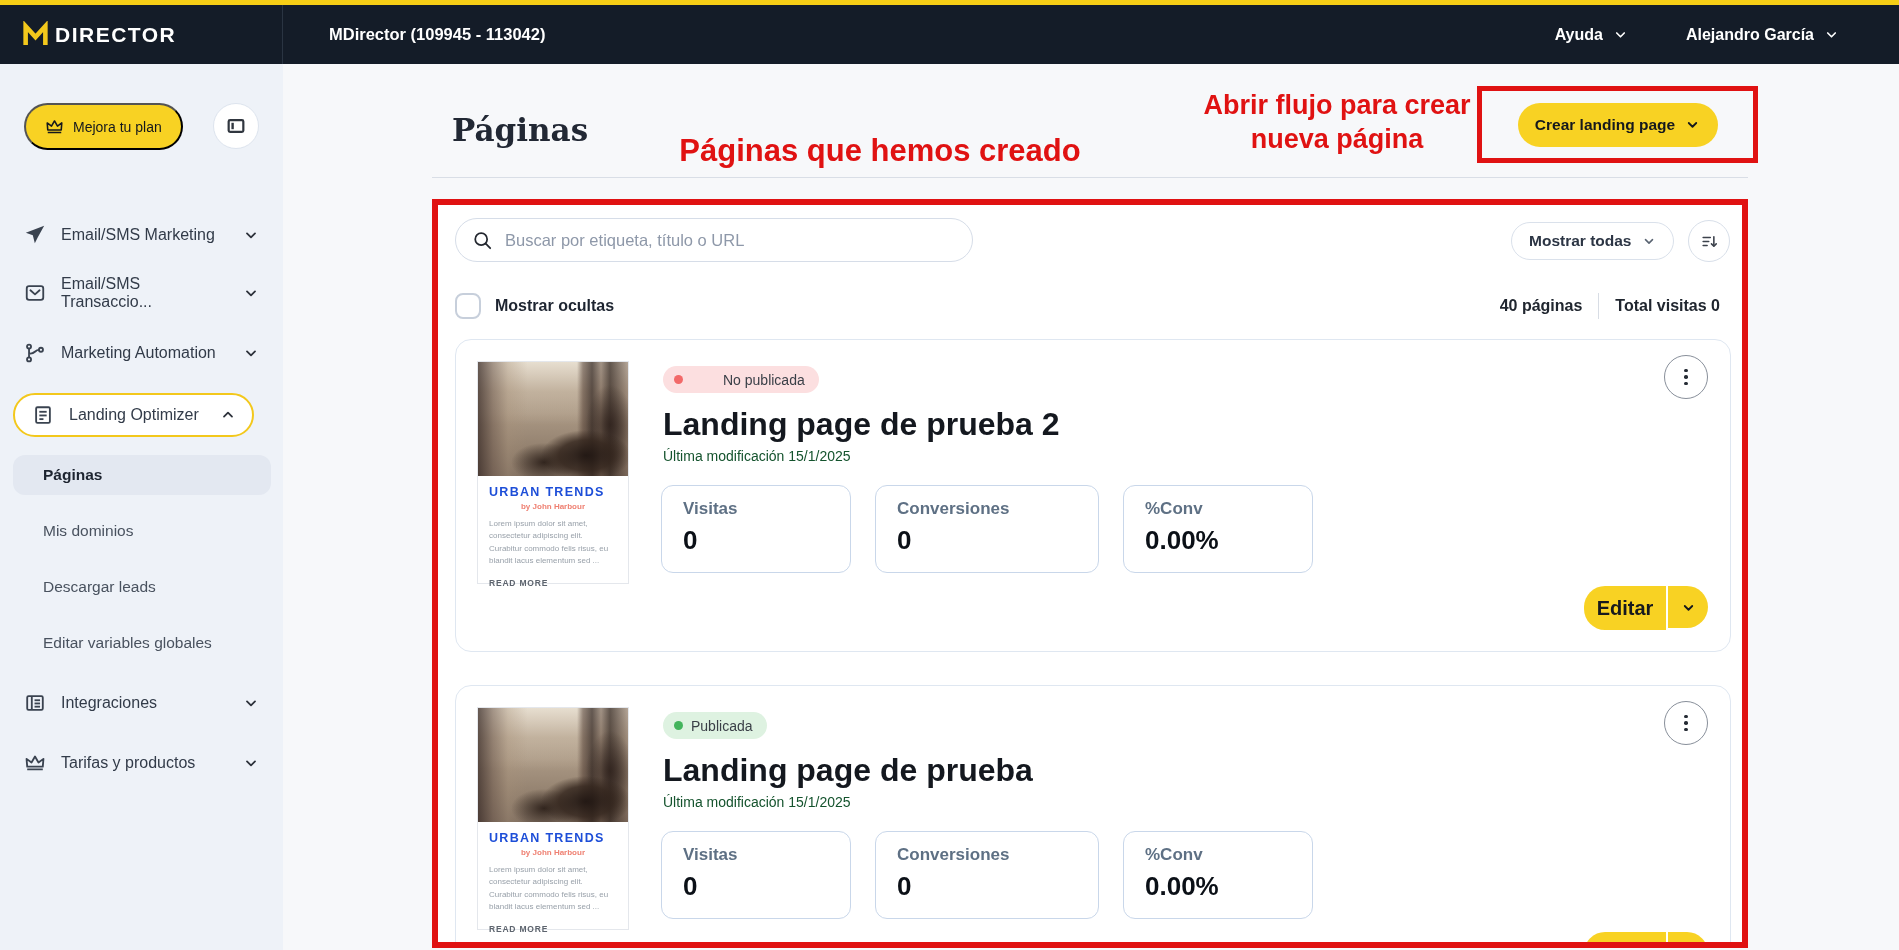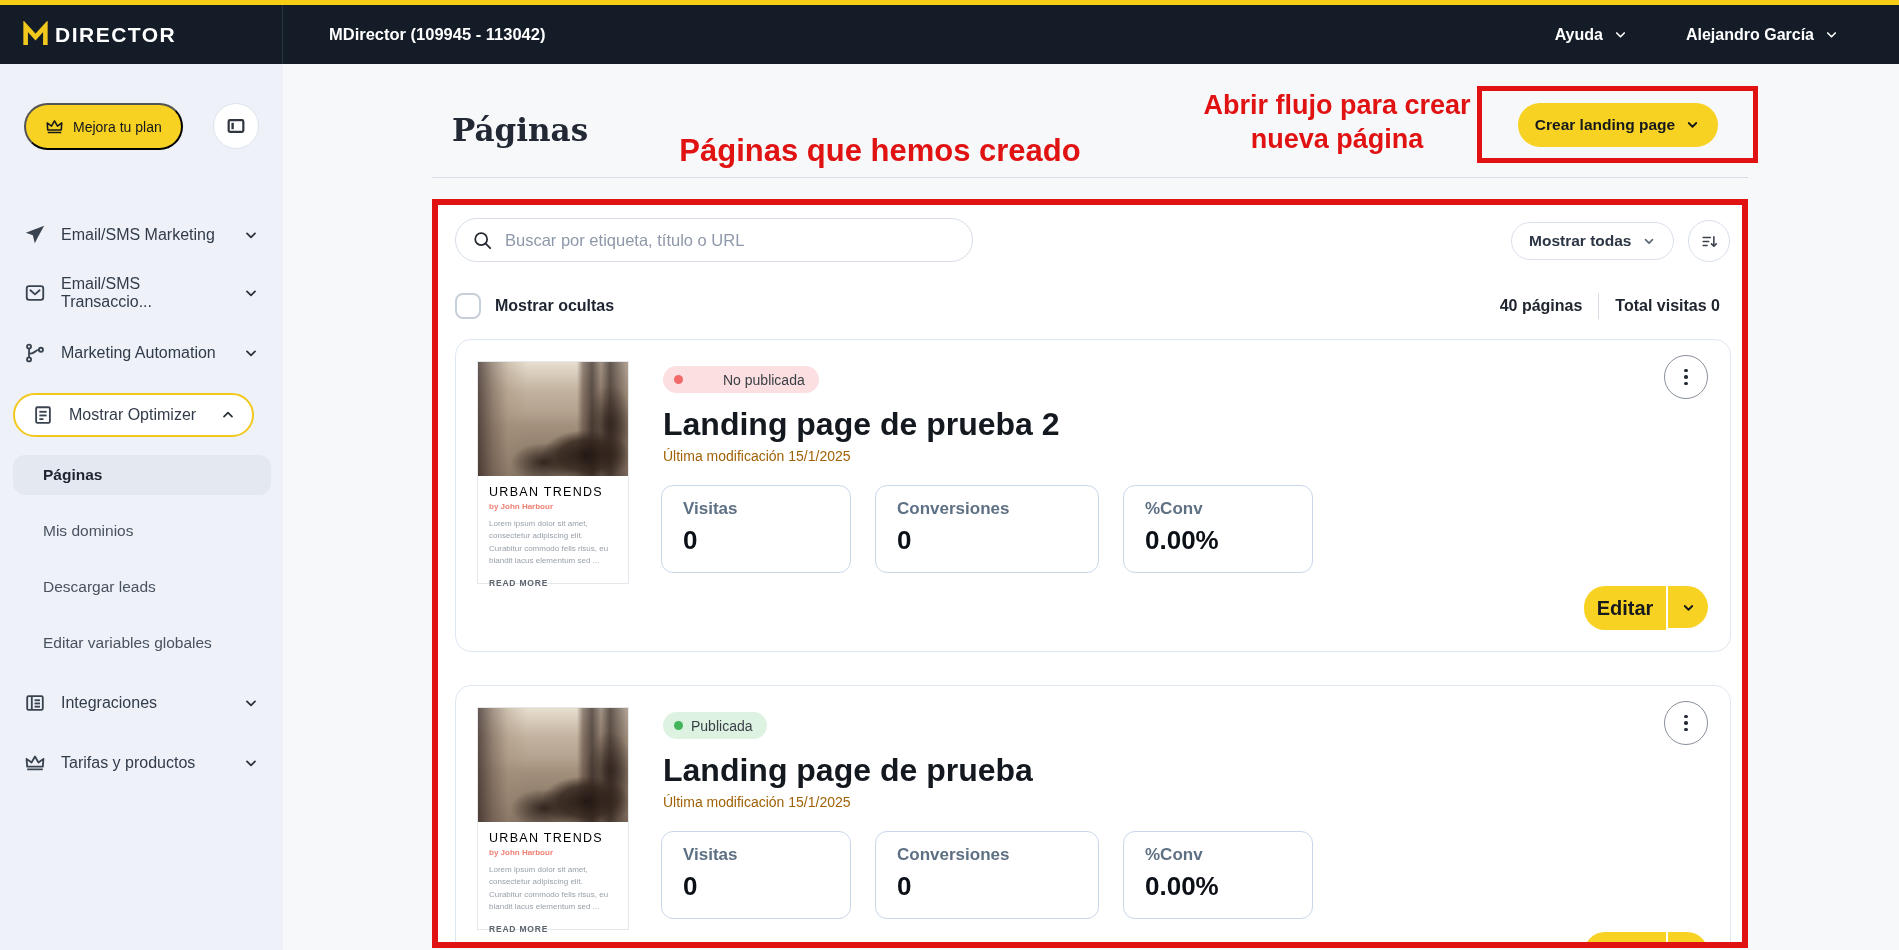--- a/index.html
+++ b/index.html
@@ -77,35 +77,35 @@
   .thumb-photo { position:relative; width:100%; height:114px;
     background:
       radial-gradient(ellipse 60px 34px at 72% 82%, rgba(32,22,18,.95) 0%, rgba(50,36,28,.8) 45%, rgba(60,44,34,0) 75%),
       radial-gradient(ellipse 44px 26px at 44% 88%, rgba(40,28,22,.9) 0%, rgba(40,28,22,0) 75%),
       radial-gradient(ellipse 30px 50px at 88% 55%, rgba(46,33,28,.85) 0%, rgba(46,33,28,0) 80%),
       linear-gradient(90deg, rgba(58,44,40,.75) 0%, rgba(110,90,78,.55) 10%, rgba(165,143,120,.35) 20%, rgba(0,0,0,0) 33%),
       linear-gradient(90deg, rgba(0,0,0,0) 66%, rgba(82,62,52,.55) 70%, rgba(44,32,28,.7) 76%, rgba(95,74,62,.5) 82%, rgba(52,40,34,.75) 88%, rgba(120,98,84,.45) 100%),
       linear-gradient(180deg, rgba(236,228,214,.9) 0%, rgba(205,190,170,.6) 26%, rgba(0,0,0,0) 55%),
       linear-gradient(180deg, #b7a794 0%, #ab9985 45%, #93816f 75%, #7d6c5e 100%); }
   .thumb-body { padding:9px 11px 0 11px; }
-  .thumb-heading { font-size:12.5px; font-weight:normal; letter-spacing:1.3px; color:#000000; }
-  .thumb-byline { font-size:8px; font-weight:bold; color:#ef8072; margin-top:3px; }
+  .thumb-heading { font-size:12.5px; font-weight:bold; letter-spacing:1.3px; color:#1d4ed8; }
+  .thumb-byline { font-size:8px; font-weight:bold; color:#ef8072; margin-top:3px;text-align:center; }
   .thumb-excerpt { font-size:8px; line-height:1.55; color:#99a1aa; margin-top:7px; }
   .thumb-readmore { font-size:8.5px; font-weight:bold; letter-spacing:.8px; color:#5d646e; margin-top:10px; }
 
   .badge { position:absolute; left:207px; top:26px; height:27px; border-radius:14px; display:inline-flex;
     align-items:center; gap:8px; padding:0 14px 0 11px; font-size:14px; color:#3a3f47; }
   .badge .dot { width:9px; height:9px; border-radius:50%; }
   .badge.unpublished { background:#fcdfe0;gap:40px; }
   .badge.unpublished .dot { background:#f26969; }
   .badge.published { background:#def2e1; }
   .badge.published .dot { background:#43b45c; }
 
   .card-title { position:absolute; left:207px; top:66px; font-size:32px; font-weight:bold; color:#14181f; }
-  .card-modified { position:absolute; left:207px; top:108px; font-size:14px; color:#a16207; }
+  .card-modified { position:absolute; left:207px; top:108px; font-size:14px; color:#14532d; }
 
   .stats { position:absolute; left:205px; top:145px; display:flex; gap:24px; }
   .stat-box { width:190px; height:88px; border:1.5px solid #c9d7ea; border-radius:12px; background:#fff; padding:13px 4px 0 21px; }
   .stat-box.wide { width:224px; }
   .stat-label { font-size:17px; font-weight:600; color:#5e7084; }
   .stat-value { font-size:26px; font-weight:bold; color:#0b1017; margin-top:6px; }
 
   .kebab-btn { position:absolute; left:1208px; top:15px; width:44px; height:44px; border-radius:50%;
     border:1.5px solid #888f9a; background:#fff; display:flex; flex-direction:column; align-items:center; justify-content:center; gap:3px; cursor:pointer; }
   .kebab-btn i { width:3.5px; height:3.5px; border-radius:50%; background:#252b34; }
@@ -217,21 +217,21 @@
 
   <div class="nav-item boxed" style="top:329px">
     <span>
       <svg width="22" height="22" viewBox="0 0 24 24" stroke="#3a4350" stroke-width="2" fill="none">
           <rect x="4.5" y="3.5" width="15" height="17" rx="1.5"></rect>
           <line x1="8" y1="8.5" x2="16" y2="8.5"></line>
           <line x1="8" y1="12.5" x2="16" y2="12.5"></line>
           <line x1="8" y1="16.5" x2="12.5" y2="16.5"></line>
         </svg>
     </span>
-    <span>Mostrar Optimizer</span>
+    <span>Landing Optimizer</span>
     <span class="chev">
       <svg width="16" height="16" viewBox="0 0 20 20">
           <polyline points="5,12 10,7 15,12" stroke="#2c313a" stroke-width="2.2" fill="none" stroke-linecap="round" stroke-linejoin="round"></polyline>
         </svg>
     </span>
   </div>
 
   <div class="sub-item active" style="top:391px">
     <span>Páginas</span>
   </div>

